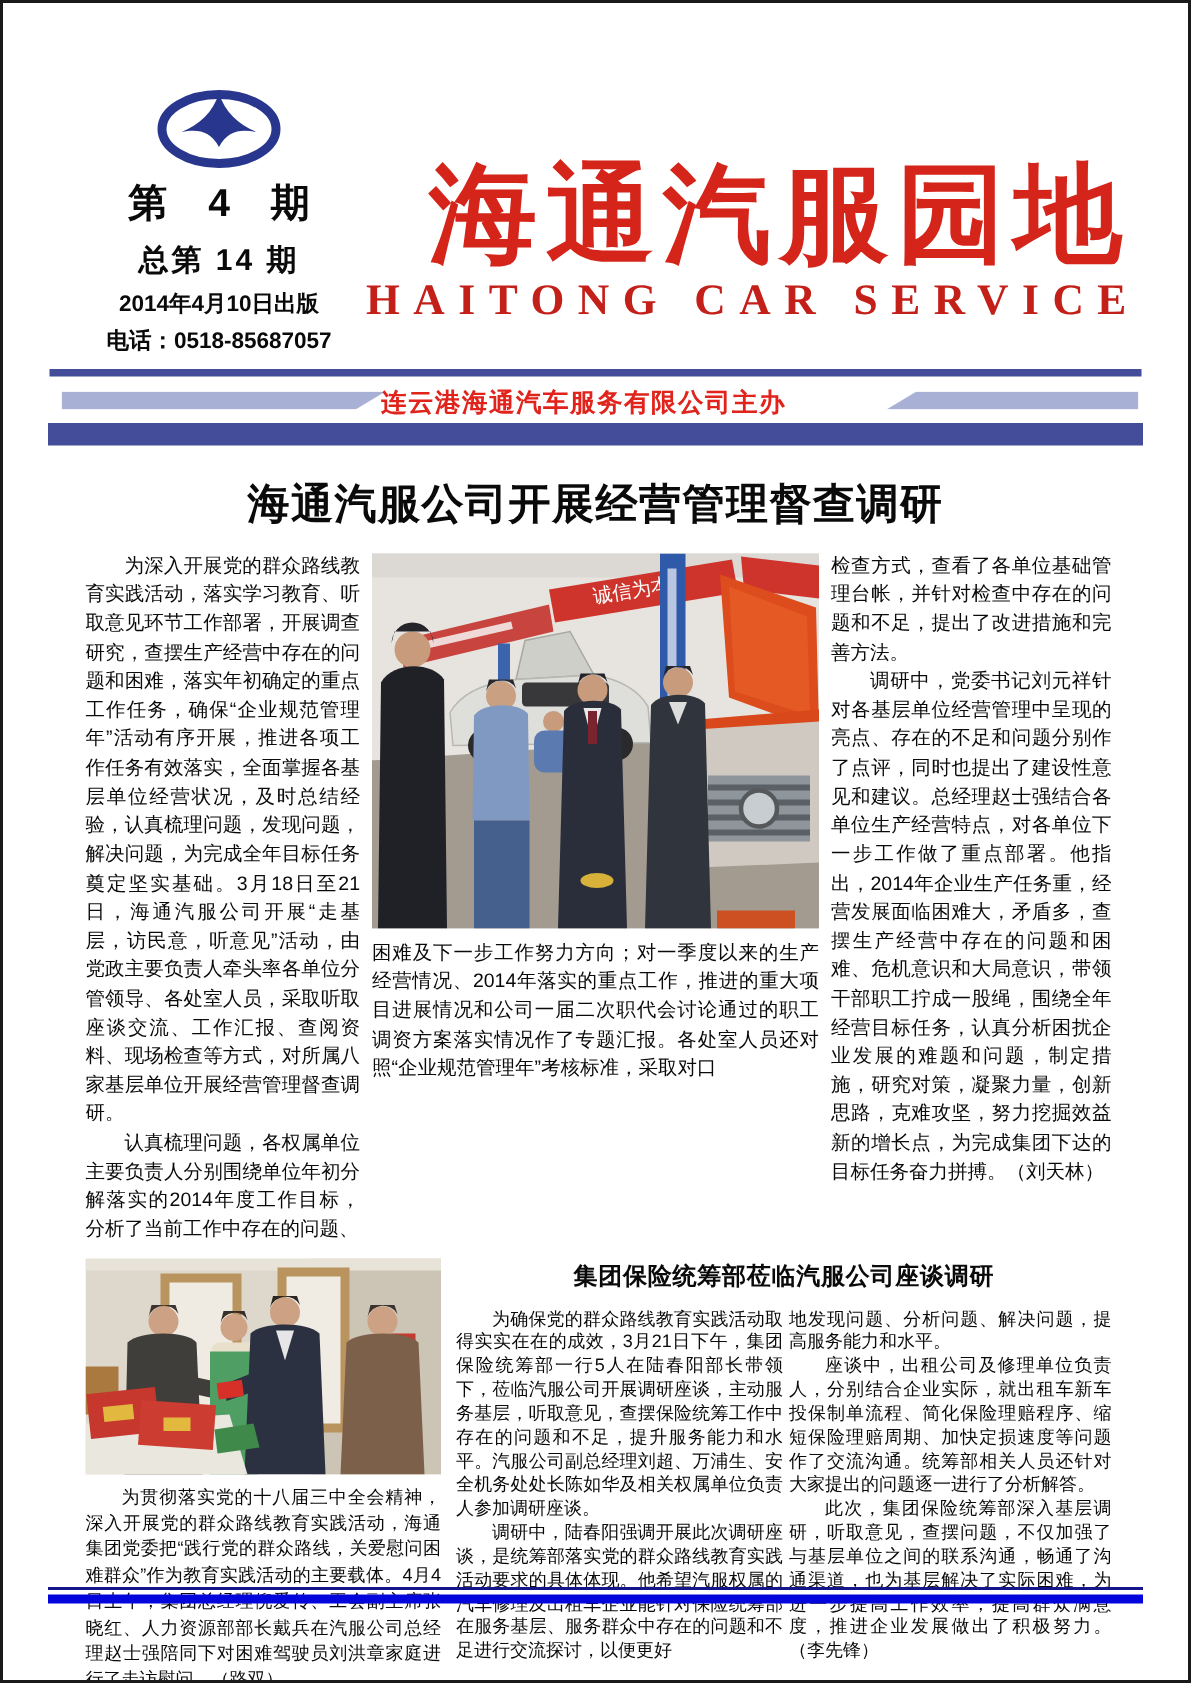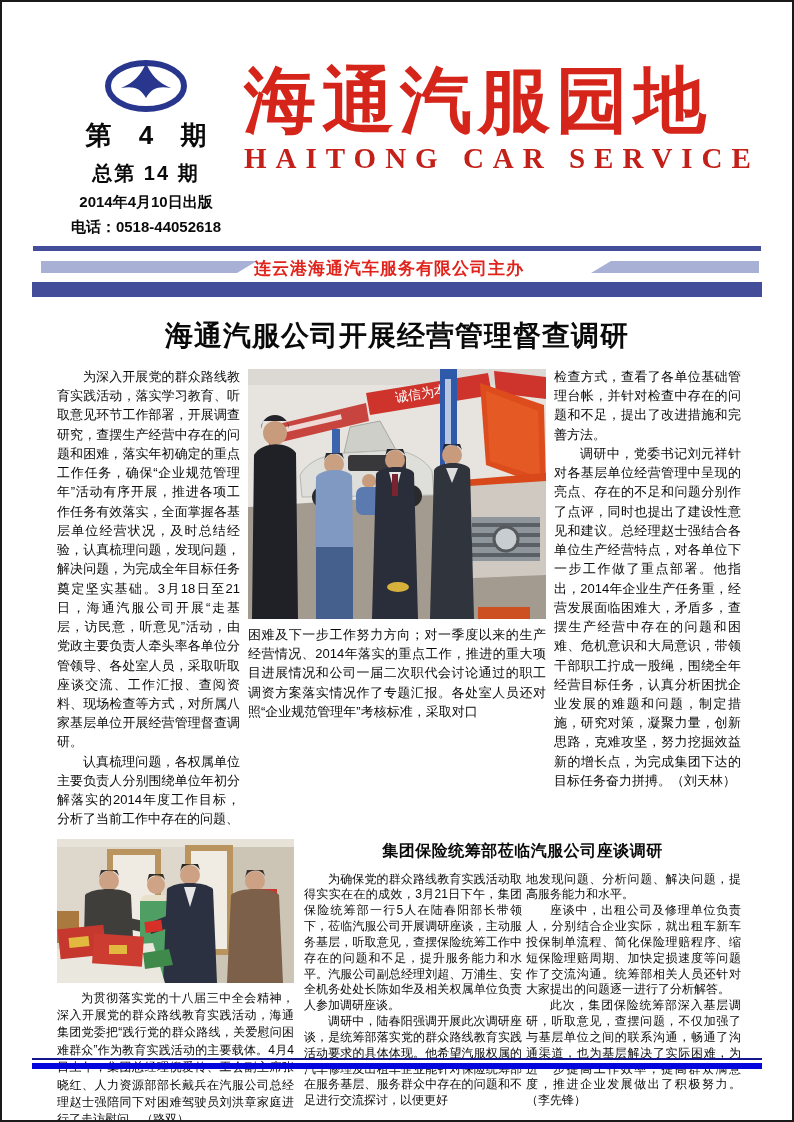--- a/index.html
+++ b/index.html
@@ -9,21 +9,21 @@
     font-family:"Liberation Sans",sans-serif;color:#0a0a0a;
   }
   
   .header{display:flex;margin:0 38px 0 46px;padding-top:54px;}
   .info-box{width:196px;text-align:center;flex:none;}
   .logo{display:block;margin:0 auto 4px;}
   .issue-no{font-size:26px;font-weight:bold;letter-spacing:10px;margin-left:10px;}
   .total-issue{font-size:20px;font-weight:bold;margin-top:7px;letter-spacing:2px;text-align:center;}
   .pub-date{font-size:15px;font-weight:bold;margin-top:6px;}
   .phone{font-size:15px;font-weight:bold;margin-top:6px;}
-  .masthead{flex:1;text-align:left;padding-top:6px;min-width:0;}
+  .masthead{flex:1;text-align:right;padding-top:6px;min-width:0;margin-top:42px;}
   .masthead-cn{
     font-family:"DejaVu Serif","Liberation Serif",serif;font-weight:bold;
     font-size:72px;line-height:1.05;color:#d5251b;letter-spacing:6px;white-space:nowrap;
   }
   .masthead-en{
     font-family:"Liberation Serif",serif;font-weight:bold;font-size:29px;
     letter-spacing:9px;color:#c4201a;margin-top:4px;white-space:nowrap;
   }
   
   .rule-navy{height:5px;background:#434d99;margin:9px 31px 0;}
@@ -68,21 +68,21 @@
 
   <div class="header">
     <div class="info-box">
       <svg class="logo" width="88" height="58" viewBox="0 0 88 58">
         <ellipse cx="44" cy="30" rx="38" ry="23" fill="none" stroke="#28368e" stroke-width="6"></ellipse>
         <path d="M44,6 C40,19 31,27 19,32 C30,30 38,31 44,42 C50,31 58,30 69,32 C57,27 48,19 44,6 Z" fill="#28368e"></path>
       </svg>
       <div class="issue-no">第 4 期</div>
       <div class="total-issue">总第 14 期</div>
       <div class="pub-date">2014年4月10日出版</div>
-      <div class="phone">电话：0518-44052618</div>
+      <div class="phone">电话：0518-85687057</div>
     </div>
     <div class="masthead">
       <div class="masthead-cn">海通汽服园地</div>
       <div class="masthead-en">HAITONG  CAR  SERVICE</div>
     </div>
   </div>
 
   <div class="rule-navy"></div>
 
   <div class="organizer-row">

